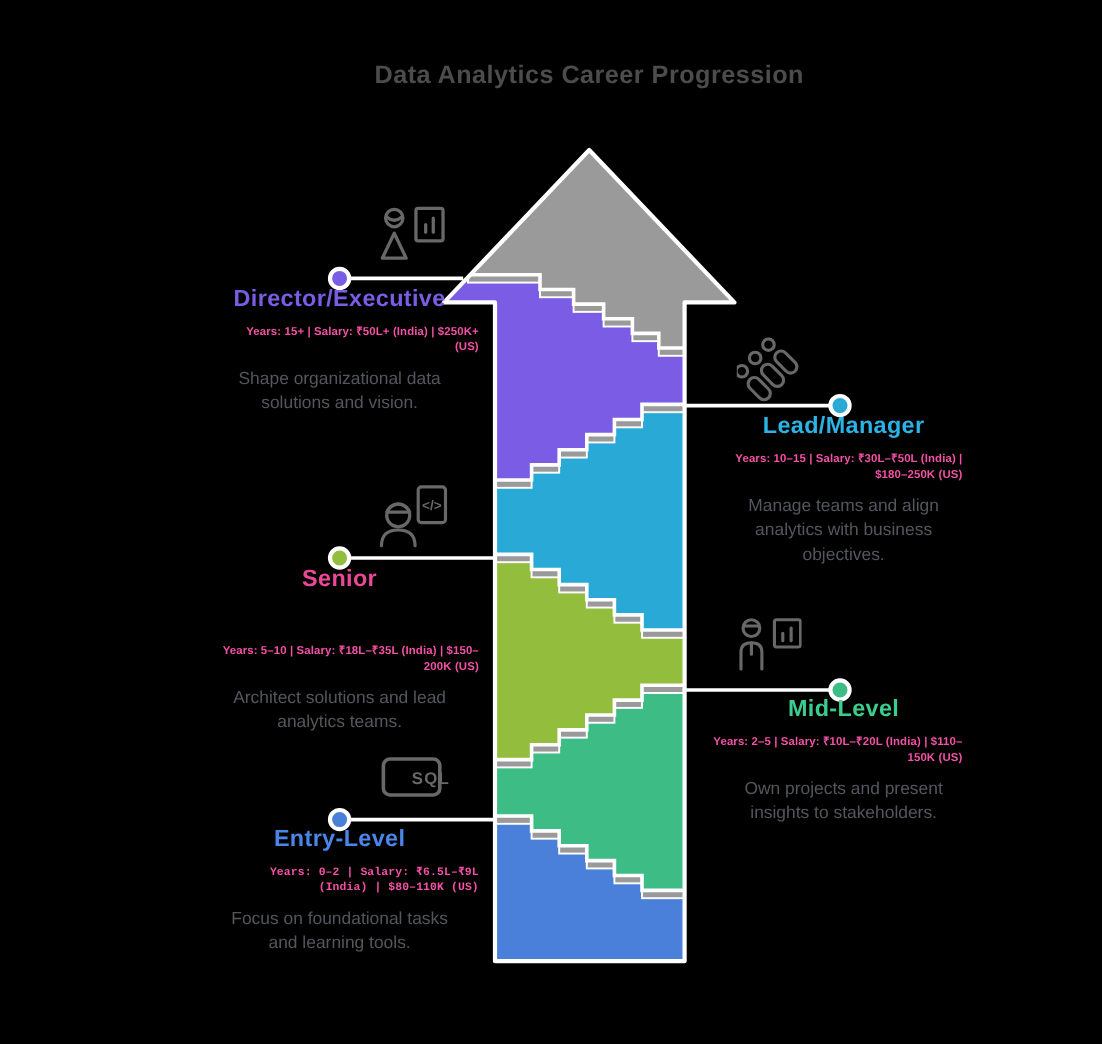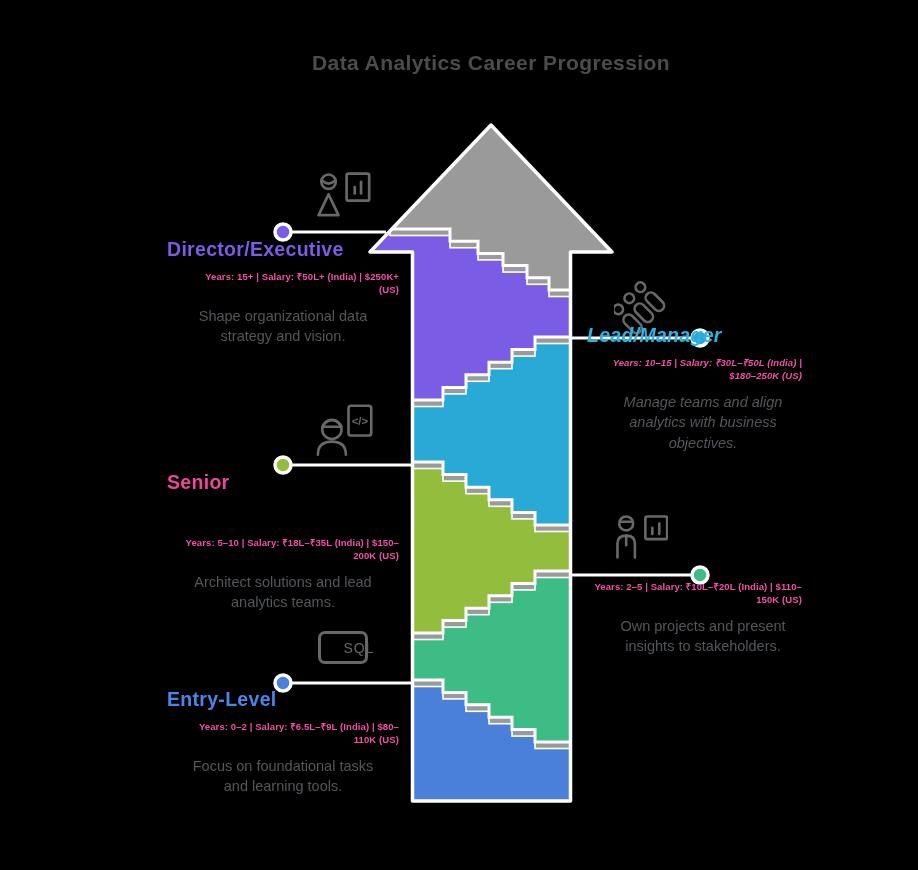--- a/index.html
+++ b/index.html
@@ -4,31 +4,31 @@
 <style>
   html,body{margin:0;padding:0;background:#000;}
   #canvas{position:relative;width:918px;height:862px;background:#000;overflow:hidden;
           font-family:"Liberation Sans",sans-serif;}
   #main-title{position:absolute;top:51px;left:491px;transform:translateX(-50%);
               white-space:nowrap;font-size:21px;font-weight:bold;letter-spacing:.4px;}
   #arrow-svg{position:absolute;left:0;top:0;width:918px;height:870px;}
   .level{position:absolute;width:232px;transform:translateX(-50%);}
   .level.left{left:283px;}
   .level.right{left:703px;}
-  .level-title{font-size:19.5px;font-weight:bold;letter-spacing:.3px;margin-bottom:9px;}
+  .level-title{font-size:19.5px;font-weight:bold;text-align:center;letter-spacing:.3px;margin-bottom:9px;}
   .level-sub{font-size:9.5px;font-weight:bold;line-height:1.4;max-width:215px;letter-spacing:.1px;}
   .level.left  .level-sub{margin-left:auto;text-align:right;}
   .level.right .level-sub{margin-right:auto;text-align:right;}
   .level-desc{font-size:14.5px;line-height:1.42;text-align:center;width:205px;margin:9px auto 0 auto;}
   .icon{position:absolute;}
   .icon svg{display:block;}
   #entry-icon-badge{position:absolute;left:318px;top:631px;width:50px;height:33px;
                     border:3px solid #686868;border-radius:7px;box-sizing:border-box;
                     display:flex;align-items:center;justify-content:center;
-                    font-size:14px;font-weight:normal;letter-spacing:1px;color:#686868;padding-left:32px;}
+                    font-size:14px;font-weight:bold;letter-spacing:1px;color:#686868;padding-left:32px;}
 </style>
 </head>
 <body>
 
 <div id="canvas">
 
   <div id="main-title" style="color: rgb(76, 76, 76);">Data Analytics Career Progression</div>
 
   <svg id="arrow-svg" viewBox="0 0 918 870">
       <defs>
@@ -139,39 +139,40 @@
     </svg>
   </div>
 
   <div id="entry-icon-badge">
     <span>SQL</span>
   </div>
 
   <div class="level left" style="top:238px;">
     <div class="level-title" style="color: rgb(123, 92, 228);">Director/Executive</div>
     <div class="level-sub" style="color: rgb(243, 81, 165);">Years: 15+ | Salary: ₹50L+ (India) | $250K+ (US)</div>
-    <div class="level-desc" style="color: rgb(83, 87, 92);">Shape organizational data strategy and vision.</div>
+    <div class="level-desc" style="color: rgb(83, 87, 92);">Shape organizational data solutions and vision.</div>
   </div>
 
-  <div class="level right" style="top:324px;font-style:italic;">
+  <div class="level right" style="top:344px;">
     <div class="level-title" style="color: rgb(43, 179, 230);">Lead/Manager</div>
     <div class="level-sub" style="color: rgb(243, 81, 165);">Years: 10–15 | Salary: ₹30L–₹50L (India) | $180–250K (US)</div>
     <div class="level-desc" style="color: rgb(83, 87, 92);">Manage teams and align analytics with business objectives.</div>
   </div>
 
   <div class="level left" style="top:471px;">
     <div class="level-title" style="color: #ec4899;">Senior</div>
     <div class="level-sub" style="color: rgb(243, 81, 165); margin-top: 42px;">Years: 5–10 | Salary: ₹18L–₹35L (India) | $150–200K (US)</div>
     <div class="level-desc" style="color: rgb(83, 87, 92);">Architect solutions and lead analytics teams.</div>
   </div>
 
   <div class="level right" style="top:580px;">
+    <div class="level-title" style="color: rgb(59, 205, 142);">Mid-Level</div>
     <div class="level-sub" style="color: rgb(243, 81, 165);">Years: 2–5 | Salary: ₹10L–₹20L (India) | $110–150K (US)</div>
     <div class="level-desc" style="color: rgb(83, 87, 92);">Own projects and present insights to stakeholders.</div>
   </div>
 
   <div class="level left" style="top:688px;">
     <div class="level-title" style="color: rgb(74, 134, 234);">Entry-Level</div>
-    <div class="level-sub" style="color: rgb(243, 81, 165);">Years: 0–2 | Salary: ₹6.5L–₹9L (India) | $80–110K (US)</div>
+    <div class="level-sub" style="color: rgb(243, 81, 165); font-family: Liberation Mono, monospace;">Years: 0–2 | Salary: ₹6.5L–₹9L (India) | $80–110K (US)</div>
     <div class="level-desc" style="color: rgb(83, 87, 92);">Focus on foundational tasks and learning tools.</div>
   </div>
 
 </div>
 
 </body></html>

